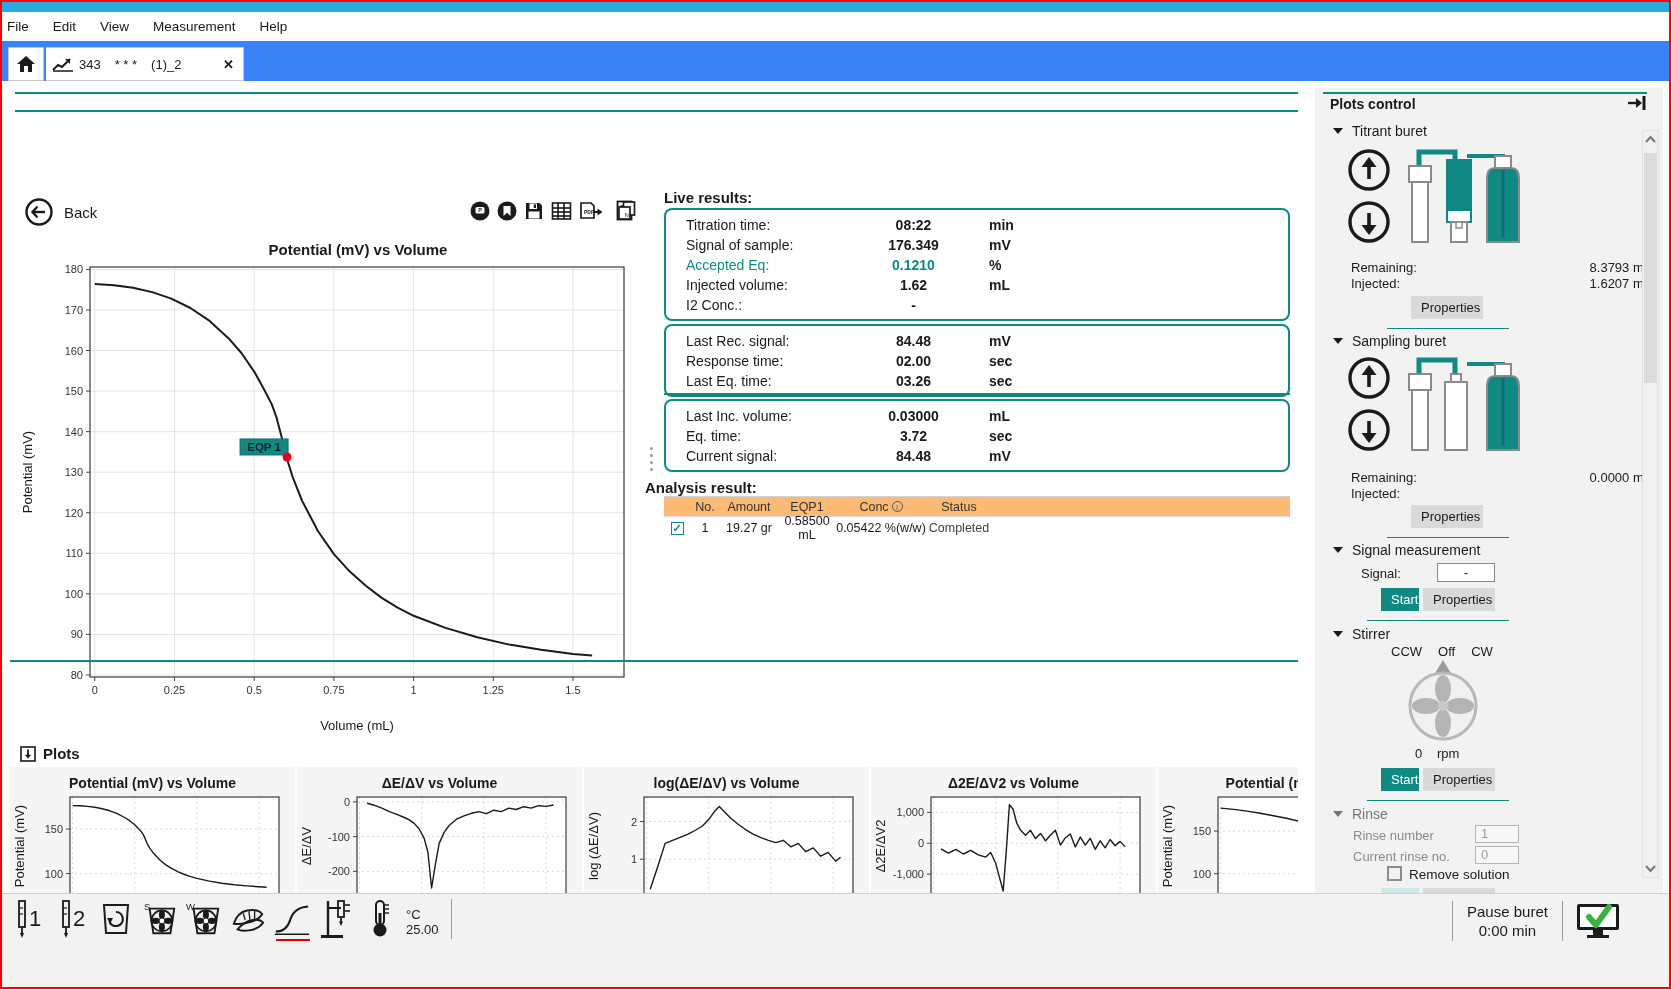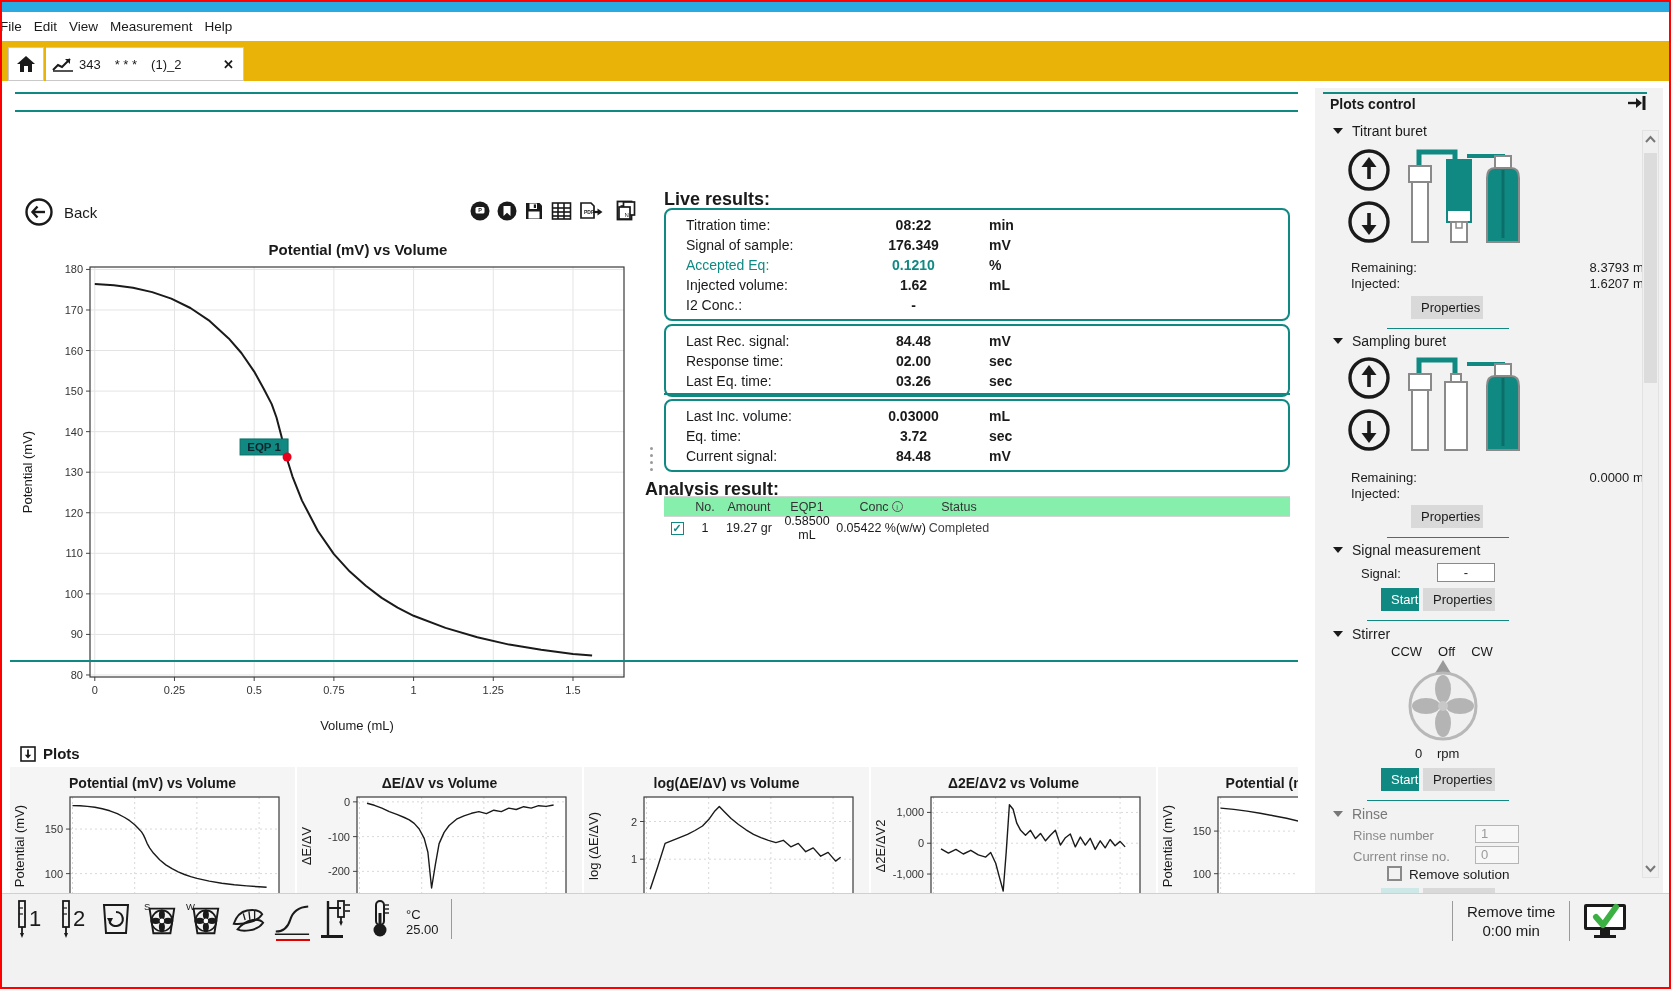--- a/index.html
+++ b/index.html
@@ -1,50 +1,50 @@
 <!DOCTYPE html>
 <html><head>
 <meta charset="utf-8">
 <style>
   * { margin:0; padding:0; box-sizing:border-box; }
   html,body { width:1671px; height:989px; overflow:hidden; background:#fff;
     font-family:"Liberation Sans", sans-serif; color:#1a1a1a; }
   .abs { position:absolute; }
   #window-border { position:absolute; inset:0; border:2px solid #f00; pointer-events:none; z-index:500; }
   #titlebar { position:absolute; left:0; top:0; width:1671px; height:12px; background:#29abe2; }
-  #menubar { position:absolute; left:0; top:12px; width:1671px; height:29px; background:#fff; padding-left:0; display:flex; align-items:center; gap:0; }
+  #menubar { position:absolute; left:0; top:12px; width:1671px; height:29px; background:#fff; padding-left:7px; display:flex; align-items:center; gap:12px; }
   .menu-item { font-size:13.5px; padding:4px 11px 4px 0; margin-right:1px; cursor:default; }
-  #tabbar { position:absolute; left:0; top:41px; width:1671px; height:40px; background:#eab308; }
+  #tabbar { position:absolute; left:0; top:41px; width:1671px; height:40px; background:#3b82f6; }
   .tab-home { position:absolute; left:8px; top:6px; width:36px; height:34px; background:#fff; border:1px solid #c9c9c9; display:flex; align-items:center; justify-content:center; }
   .tab-active { position:absolute; left:46px; top:6px; width:198px; height:34px; background:#fff; border:1px solid #c9c9c9; border-left:none; display:flex; align-items:center; font-size:13px; padding:0 6px; }
   .tab-seg { margin-right:14px; white-space:nowrap; overflow:hidden; }
   .tab-close { margin-left:auto; font-weight:bold; font-size:13px; padding:0 3px; }
   #content { position:absolute; left:0; top:81px; width:1671px; height:812px; background:#fff; }
 
   .teal-line { position:absolute; background:#0f8982; height:2px; }
 
   
   #back-row { position:absolute; left:24px; top:114px; height:34px; display:flex; align-items:center; gap:10px; }
   #back-label { font-size:15px; }
   .tool-icons { position:absolute; top:119px; display:flex; gap:7px; align-items:center; }
   #main-chart-title { position:absolute; left:88px; top:160px; width:540px; text-align:center; font-size:15px; font-weight:bold; }
   #main-chart-wrap { position:absolute; left:16px; top:176px; }
 
   
-  .panel-title { font-size:18px; font-weight:bold; }
+  .panel-title { font-size:15px; font-weight:bold; }
   #live-title { position:absolute; left:664px; top:108px; }
   .live-box { position:absolute; left:664px; width:626px; border:2px solid #0f8982; border-radius:8px; padding:5px 0 4px 0; background:#fff; }
   .live-row { display:flex; height:20px; align-items:center; font-size:14px; }
   .live-label { margin-left:20px; width:180px; }
   .live-value { width:95px; text-align:center; font-weight:bold; }
   .live-unit { margin-left:28px; font-weight:bold; }
   #analysis-title { position:absolute; left:645px; top:398px; }
   #analysis-table { position:absolute; left:664px; top:415px; width:626px; font-size:12.5px; }
   .tr { display:flex; align-items:center; height:21px; }
-  .tr.head { background:#86efac; border-top:1px solid #d4d4d4; border-bottom:1px solid #d4d4d4; color:#333; }
+  .tr.head { background:#fdba74; border-top:1px solid #d4d4d4; border-bottom:1px solid #d4d4d4; color:#333; }
   .td { text-align:center; }
   .td.c0{width:26px;} .td.c1{width:30px;} .td.c2{width:58px;} .td.c3{width:58px;} .td.c4{width:90px;} .td.c5{width:66px;}
   .circle-i { display:inline-block; width:11px; height:11px; border:1px solid #555; border-radius:50%; font-size:8px; line-height:11px; text-align:center; vertical-align:1px; margin-left:3px; color:#555; }
   .chk { width:13px; height:13px; border:1.5px solid #0f8982; display:inline-flex; align-items:center; justify-content:center; color:#0f8982; font-size:11px; font-weight:bold; background:#fff; margin:0 auto; }
   .status-completed { color:#404040; }
   #splitter-dots { position:absolute; left:649px; top:366px; width:5px; display:flex; flex-direction:column; gap:4px; align-items:center; }
   #splitter-dots i { width:3px; height:3px; border-radius:50%; background:#9a9a9a; }
 
   
   #plots-header { position:absolute; left:20px; top:664px; display:flex; align-items:center; gap:7px; }
@@ -718,21 +718,21 @@
     <div id="temp-block">
       <span>°C</span>
       <span>25.00</span>
     </div>
     <div class="sb-div"></div>
   </div>
 
   <div id="pause-block">
     <div class="sb-div"></div>
     <div id="pause-text">
-      <div>Remove time</div>
+      <div>Pause buret</div>
       <div>0:00 min</div>
     </div>
     <div class="sb-div"></div>
     <svg width="46" height="40" viewBox="0 0 46 40" style="margin-left:8px;">
       <rect x="2" y="3" width="42" height="26" rx="2" fill="#1a1a1a"></rect>
       <rect x="5" y="6" width="36" height="20" fill="#fff"></rect>
       <rect x="18" y="29" width="10" height="5" fill="#1a1a1a"></rect>
       <rect x="12" y="34" width="22" height="3" fill="#1a1a1a"></rect>
       <path d="M14 16 L21 24 L34 6" fill="none" stroke="#3cb043" stroke-width="6" stroke-linecap="round" stroke-linejoin="round"></path>
     </svg>

